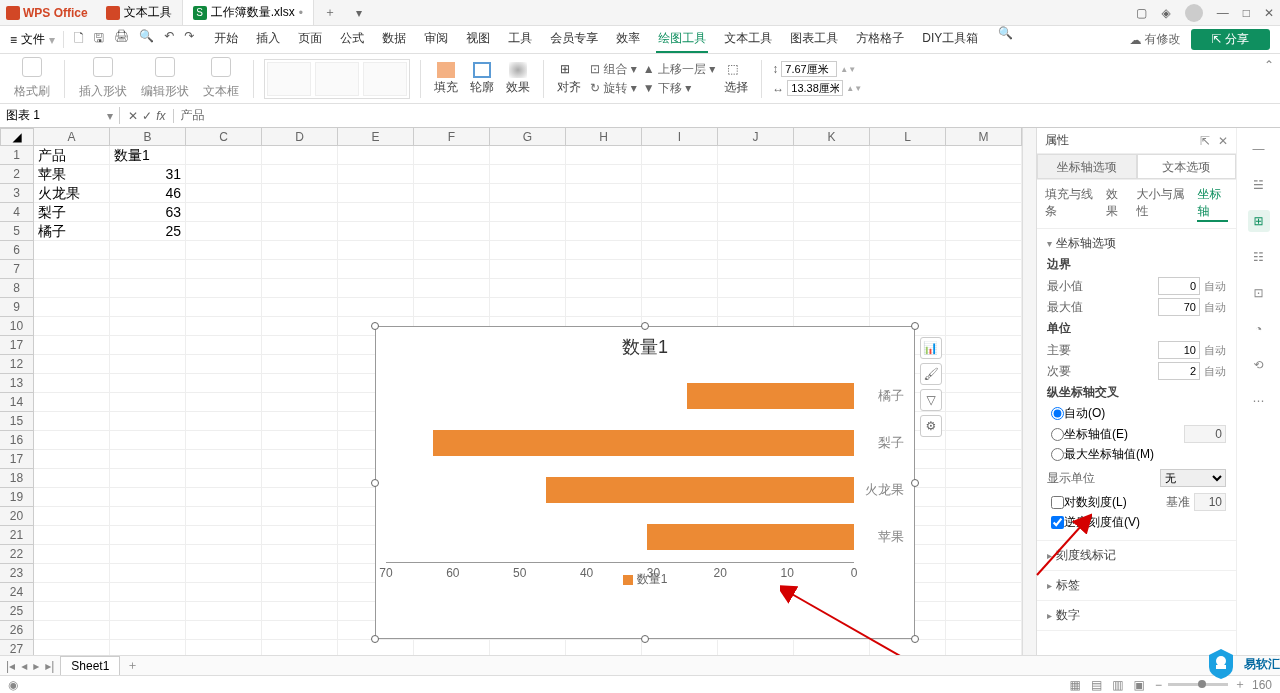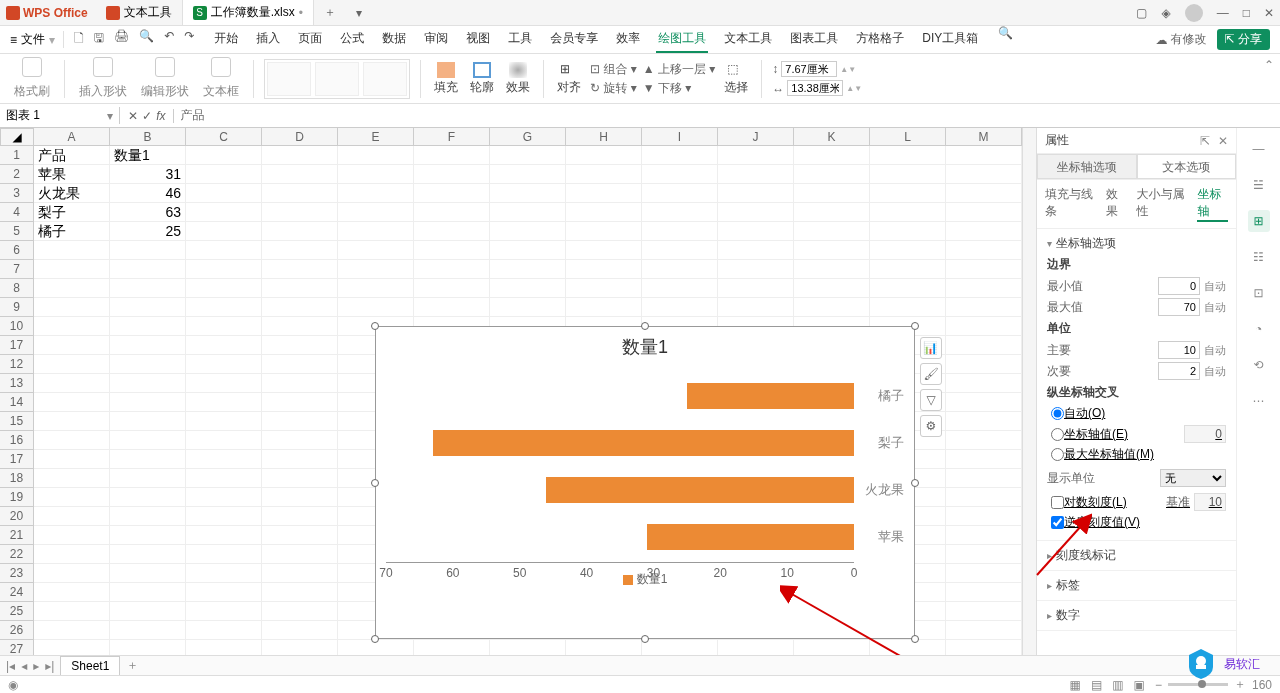--- a/index.html
+++ b/index.html
@@ -20,21 +20,21 @@
 
 .menubar { height: 28px; display: flex; align-items: center; padding: 0 10px; border-bottom: 1px solid #e0e0e0; gap: 10px; }
 .menubar .file { display: flex; align-items: center; gap: 4px; padding-right:8px; border-right:1px solid #e0e0e0;}
 .menubar .quick { display: flex; gap: 10px; color: #555; padding-right:8px;}
 .menubar .quick span{cursor:pointer;}
 .menubar .tabs { display: flex; gap: 14px; }
 .menubar .tabs .mtab { color: #333; cursor:pointer; padding:4px 2px;}
 .menubar .tabs .mtab.active { color: #0f8f5f; border-bottom: 2px solid #0f8f5f; }
 .menubar .right { margin-left: auto; display: flex; gap: 10px; align-items:center;}
 .menubar .right .changes{color:#666; display:flex;align-items:center;gap:3px;}
-.menubar .right .share{background:#0f8f5f;color:#fff;padding:2px 8px;border-radius:3px;cursor:pointer;}
+.menubar .right .share{background:#0f8f5f;color:#fff;padding:2px 21px;border-radius:3px;cursor:pointer;}
 
 .ribbon { height: 50px; display: flex; align-items: center; padding: 0 10px; border-bottom: 1px solid #e0e0e0; gap:6px; position:relative;}
 .ribbon .group { display: flex; flex-direction: column; align-items: center; gap:6px; color:#888; padding:0 4px;}
 .ribbon .group .icn{width:20px;height:20px;border:1px solid #ccc;border-radius:3px;}
 .ribbon .sep{width:1px;height:38px;background:#e0e0e0;margin:0 4px;}
 .ribbon .styles{display:flex;gap:4px;border:1px solid #ddd;padding:2px;}
 .ribbon .styles .sbox{width:44px;height:34px;border:1px solid #eee;background:#fafafa;}
 .ribbon .labeled{display:flex;flex-direction:column;align-items:center;color:#444;gap:1px;padding:0 3px;cursor:pointer;}
 .ribbon .labeled .icn{width:18px;height:16px;}
 .ribbon .dims{display:flex;flex-direction:column;gap:3px;}
@@ -90,37 +90,37 @@
 .panel .sect{padding:6px 10px;border-bottom:1px solid #f0f0f0;}
 .panel .sect .shdr{display:flex;align-items:center;color:#444;cursor:pointer;font-size:12px;}
 .panel .sect .shdr::before{content:"▾";margin-right:4px;color:#888;font-size:10px;}
 .panel .sect.collapsed .shdr::before{content:"▸";}
 .panel .subhdr{font-weight:bold;color:#444;margin:4px 0;}
 .panel .row2{display:flex;align-items:center;margin:3px 0;gap:4px;}
 .panel .row2 .lbl{flex:1;color:#666;}
 .panel .row2 input[type=text]{width:42px;height:18px;border:1px solid #ccc;text-align:right;padding:0 3px;font-size:11px;}
 .panel .row2 .auto{color:#888;font-size:11px;}
 .panel .row2 select{width:66px;height:18px;border:1px solid #ccc;font-size:11px;}
-.panel .rowc{margin:3px 0 3px 4px;display:flex;align-items:center;text-decoration:underline;}
+.panel .rowc{margin:3px 0 3px 4px;display:flex;align-items:center;}
 
 .farbar{width:44px;border-left:1px solid #eee;display:flex;flex-direction:column;align-items:center;gap:14px;padding-top:10px;color:#888;}
 .farbar .fb{width:22px;height:22px;display:flex;align-items:center;justify-content:center;cursor:pointer;border-radius:3px;}
 .farbar .fb.active{background:#e6f4ee;color:#0f8f5f;}
 
 .sheetbar{height:20px;display:flex;align-items:center;border-top:1px solid #ddd;background:#fafafa;padding:0 6px;gap:6px;}
 .sheetbar .nav{color:#888;cursor:pointer;}
 .sheetbar .sheet{padding:2px 10px;background:#fff;border:1px solid #ccc;border-bottom:none;font-size:12px;cursor:pointer;}
 .sheetbar .add{color:#888;cursor:pointer;}
 .status{height:18px;display:flex;align-items:center;border-top:1px solid #ddd;padding:0 8px;font-size:11px;color:#888;}
 .status .right{margin-left:auto;display:flex;gap:10px;align-items:center;}
 .status .zoom{display:flex;align-items:center;gap:6px;}
 .status .zslider{width:60px;height:3px;background:#ccc;position:relative;}
 .status .zslider .zth{position:absolute;left:50%;top:-3px;width:8px;height:8px;background:#888;border-radius:50%;}
 
-.watermark{position:absolute;right:20px;bottom:12px;display:flex;align-items:center;gap:8px;font-size:22px;font-weight:normal;color:#6d28d9;pointer-events:none;}
+.watermark{position:absolute;right:0;bottom:12px;display:flex;align-items:center;gap:8px;font-size:22px;font-weight:bold;color:#0369a1;pointer-events:none;}
 .watermark .wlogo{width:30px;height:34px;}
 </style>
 </head>
 <body>
 
 <div class="titlebar">
   <span class="logo">
       <span class="icon-sm" style="background:#d24726;border-radius:2px;"></span>
       <span>WPS Office</span>
     </span>

